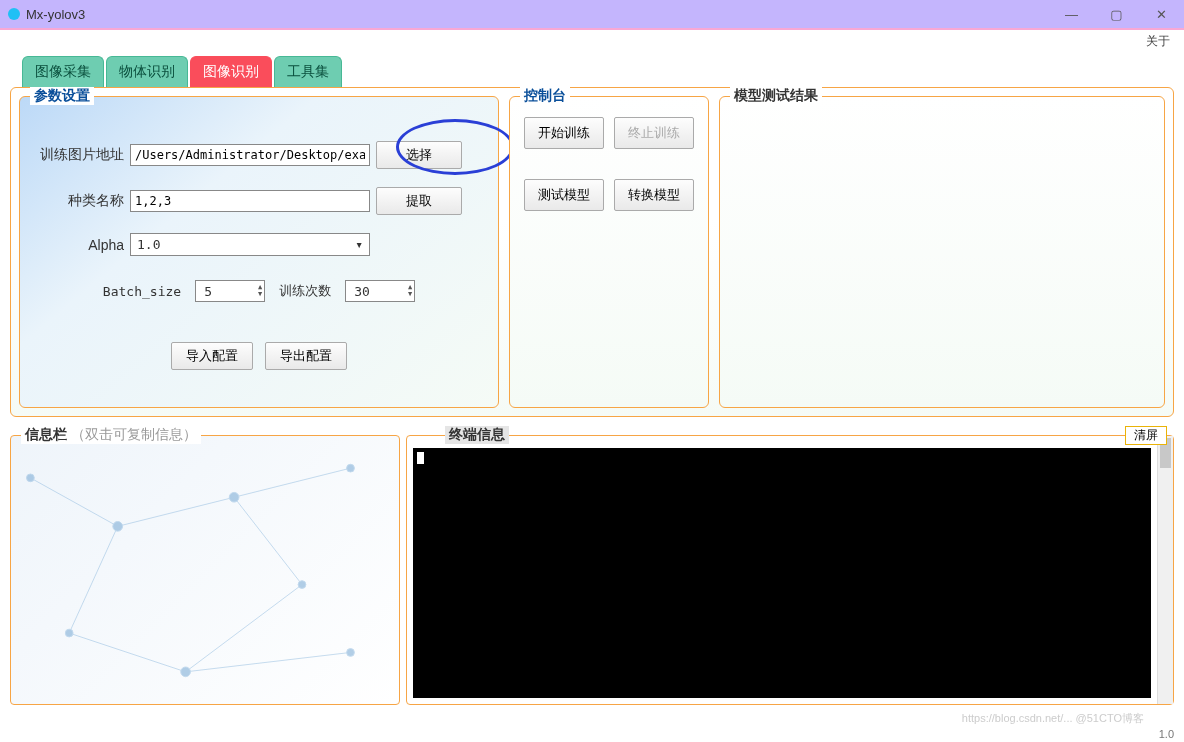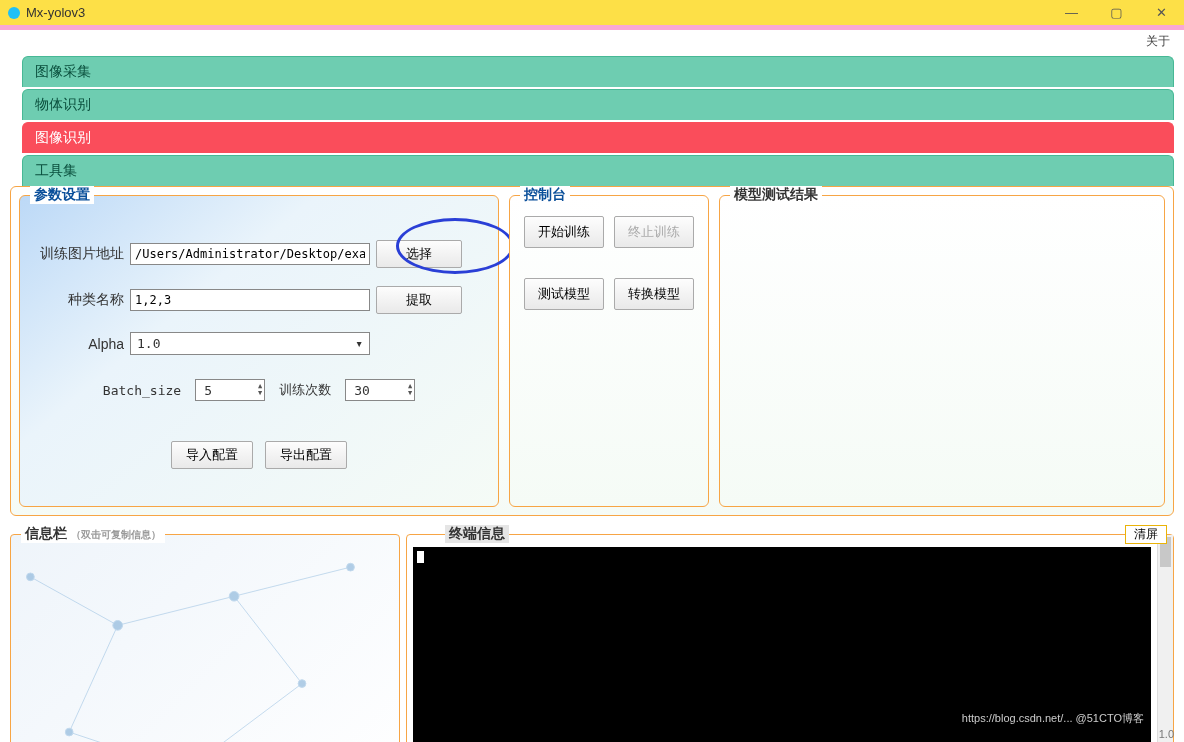--- a/index.html
+++ b/index.html
@@ -1,25 +1,25 @@
 <!DOCTYPE html>
 <html><head>
 <meta charset="utf-8">
 <style>
   * { box-sizing: border-box; margin: 0; padding: 0; }
   body { font-family: "Microsoft YaHei", Arial, sans-serif; background: #fff; font-size: 13px; color: #333; width: 1184px; height: 742px; overflow: hidden; position: relative; }
-  .title-bar { height: 30px; display: flex; align-items: center; justify-content: space-between; padding: 0 0 0 8px; background:#fde047; border-bottom:5px solid #f9a8d4;}
+  .title-bar { height: 30px; display: flex; align-items: center; justify-content: space-between; padding: 0 0 0 8px; background:#c4b5fd; border-bottom:2px solid #f9a8d4;}
   .title-left { display: flex; align-items: center; gap: 6px; }
   .app-icon { width: 12px; height: 12px; background: #20c0f5; border-radius: 50%; }
   .title-txt { font-size: 13px; }
   .win-btns { display: flex; }
   .win-btn { width: 45px; height: 30px; display: flex; align-items: center; justify-content: center; color:#555; }
   .menu-bar { height: 22px; display: flex; justify-content: flex-end; padding: 0 14px; align-items: center; font-size: 12px; color:#444; }
   .content { padding: 4px 10px 0 10px; }
-  .tabs { display: flex; gap: 2px; margin-left: 12px; flex-direction: column;}
+  .tabs { display: flex; gap: 2px; margin-left: 12px;}
   .tab { padding: 6px 12px; border-radius: 6px 6px 0 0; background:#6ecdb1; color:#0a4f3d; font-size:14px; border:1px solid #47b895; border-bottom:none;}
   .tab.active { background:#fa4d5b; color:#fff; border-color:#fa4d5b;}
   .top-panel { border:1px solid #f7a545; border-radius:6px; display:flex; gap:10px; padding:8px 8px 8px 8px; position:relative; height:330px; 
     background: linear-gradient(180deg,#fff 0%,#fff 40%,#f5fbf6 100%);}
   .fieldset { position:relative; border:1px solid #f7a545; border-radius:6px; flex:none; }
   .fieldset .legend { position:absolute; top:-10px; left:10px; background:#fff; padding:0 4px; color:#0a4f9a; font-weight:bold; font-size:14px;}
   .params { width:480px; padding:30px 14px 10px 14px; background:linear-gradient(140deg,#bcd9f7 0%, #eaf4fb 35%, #f5fbf6 100%); }
   .row { display:flex; align-items:center; margin-bottom:18px; gap:6px;margin-top:14px; }
   .lbl { width:90px; text-align:right; font-size:14px; }
   .txt-input { font-family:monospace; font-size:12px; border:1px solid #888; padding:3px 4px; background:#fff; }
@@ -35,21 +35,21 @@
   .test-results .legend { color:#333; font-weight:bold; }
   .console-box { width:200px; padding:20px 8px; background:linear-gradient(180deg,#fff,#f5fbf6); }
   .cbtns { display:flex; flex-wrap:wrap; gap:10px; justify-content:center;}
   .cbtns .btn { width:80px; padding:6px 0; text-align:center;}
   .racoon { position:absolute; right:4px; bottom:4px; width:180px; height:120px; opacity:.7; color:#c9b9a8; font-size:22px; font-family:serif; display:flex; align-items:flex-end; justify-content:flex-end; padding:4px 8px; letter-spacing:2px;
     background: radial-gradient(ellipse at 70% 40%, #e0c6a6 0%, #d4b494 40%, transparent 70%);}
   .bottom { display:flex; gap:6px; margin-top:18px; height:270px; }
   .info-panel { width:390px; border:1px solid #f7a545; border-radius:4px; position:relative; background:
     linear-gradient(135deg, rgba(200,220,240,.3), rgba(255,255,255,.1));}
   .info-panel .legend { position:absolute; top:-10px; left:10px; background:#fff; padding:0 4px; font-weight:bold; color:#333; font-size:14px;}
-  .info-panel .sub { font-size:10px; color:#999; font-weight:bold;}
+  .info-panel .sub { font-size:14px; color:#999; font-weight:normal;}
   .term-panel { flex:1; border:1px solid #f7a545; border-radius:4px; position:relative; display:flex; flex-direction:column;}
   .term-panel .legend { position:absolute; top:-10px; left:10px; background:#e5e5e5; padding:0 4px; font-weight:bold; color:#333; font-size:14px;margin-left:28px;}
   .clear-btn { position:absolute; top:-10px; right:6px; background:#fff; border:1px solid #eab308; padding:0 8px; font-size:12px;}
   .terminal { flex:1; margin:12px 6px 6px 6px; background:#000; position:relative;}
   .cursor { position:absolute; top:4px; left:4px; width:7px; height:12px; background:#fff; }
   .scroll { width:16px; background:#f0f0f0; border-left:1px solid #ddd;}
   .scroll .thumb{ height:30px; background:#c8c8c8; margin:2px;}
   .term-wrap { display:flex; flex:1;}
   .version { position:absolute; bottom:2px; right:10px; font-size:11px; color:#777;}
   .watermark { position:absolute; bottom:16px; right:40px; font-size:11px; color:#ccc;}

